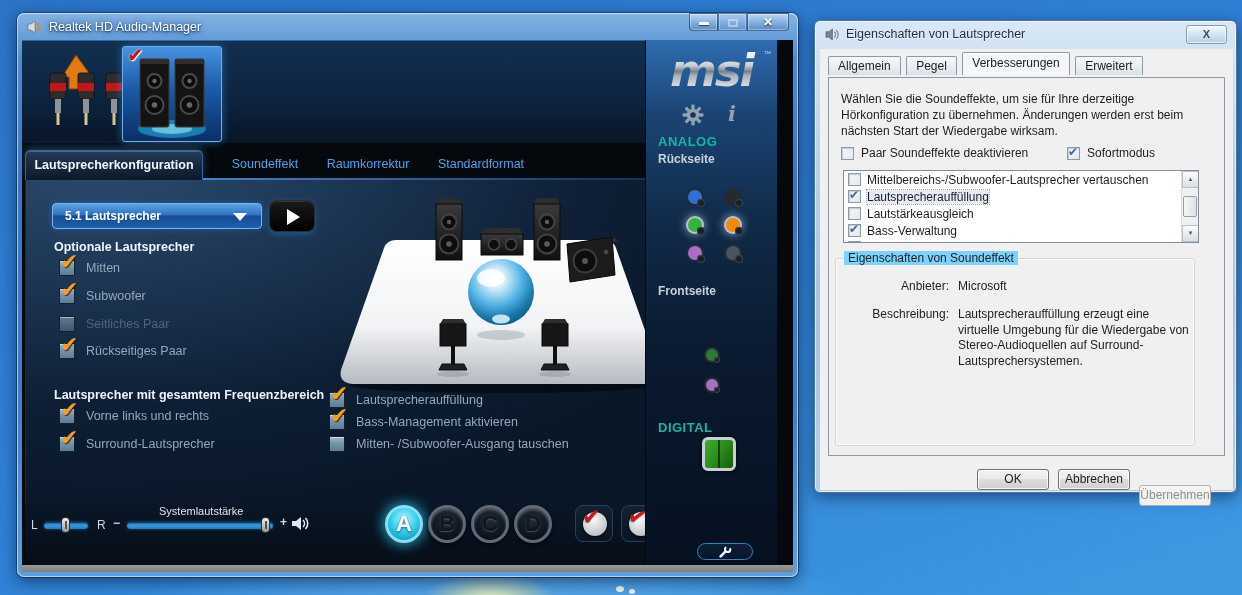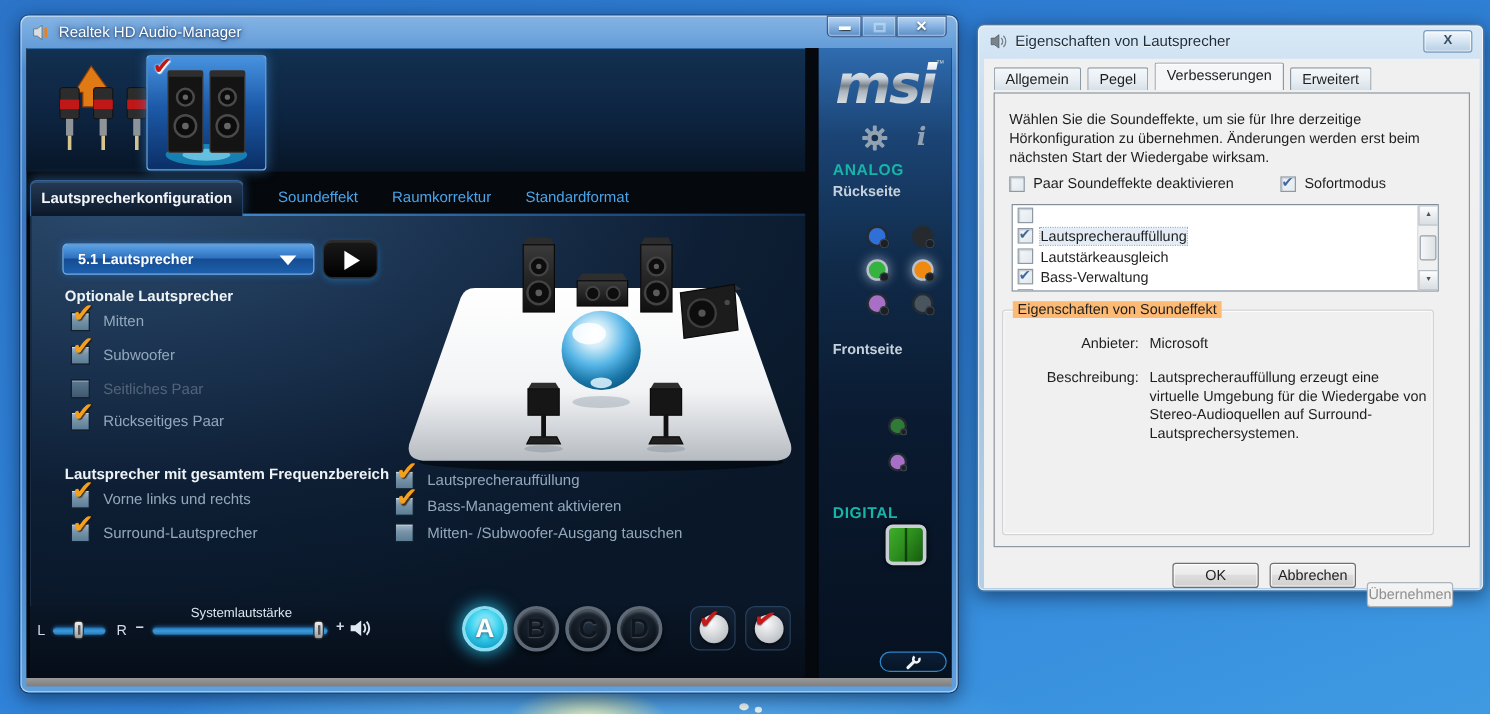--- a/index.html
+++ b/index.html
@@ -35,21 +35,21 @@
   .device-bar { position:absolute; left:0; top:0; width:649px; height:103px;
     background:linear-gradient(180deg,#123050 0%, #0d2440 55%, #081627 100%); border-top:1px solid #2e6aa4; }
   .rca { position:absolute; left:20px; top:10px; }
   .device-tab { position:absolute; left:100px; top:5px; width:100px; height:96px; border-radius:3px;
     background:linear-gradient(180deg,#4projet 0%,#123 100%);
     background:linear-gradient(180deg,#4792e0 0%, #1c5aa8 45%, #0b2f66 100%);
     border:1px solid #6cb0f0; box-shadow:0 0 10px rgba(70,150,230,.5); }
   .device-check { position:absolute; left:4px; top:-4px; font-family:"DejaVu Sans",sans-serif; font-size:20px; font-weight:bold; color:#c21616; text-shadow:0 0 2px #fff,1px 1px 1px #fff; }
 
   
-  .io-panel { position:absolute; right:0; top:0; width:112px; height:525px;
+  .io-panel { position:absolute; right:16px; top:0; width:132px; height:525px;
     background:linear-gradient(180deg,#2f6cb0 0%, #1b4474 14%, #102a48 35%, #0a1a30 60%, #061120 100%);
     border-left:1px solid #04070c; }
   .msi { position:absolute; left:0; top:4px; width:100%; text-align:center; font-style:italic; font-weight:bold;
     font-size:45px; letter-spacing:-2px; font-family:"DejaVu Sans",sans-serif;
     background:linear-gradient(180deg,#ffffff 12%,#c9d2da 40%,#788089 52%,#aab4bd 60%,#eef2f6 90%);
     -webkit-background-clip:text; background-clip:text; color:transparent; }
   .msi-tm { position:absolute; right:6px; top:10px; font-size:7px; color:#cfd6dd; }
   .io-label { position:absolute; font-weight:bold; }
   .io-teal { color:#17b4a8; font-size:13px; letter-spacing:.5px; }
   .io-grey { color:#c7d1dc; font-size:12px; }
@@ -172,21 +172,21 @@
     font-family:"DejaVu Sans",sans-serif; font-size:12px; font-weight:bold; color:#3f68a0; }
   .lrow.selected .ltext { background:#e4edf6; outline:1px dotted #9ab0c6; }
   .vscroll { position:absolute; right:0; top:0; bottom:0; width:17px; background:#f0f0f0; border-left:1px solid #d8dde1; }
   .sbtn { position:absolute; left:0; width:17px; height:17px; background:linear-gradient(180deg,#fefefe,#e9edf0 50%,#d9dee2);
     border:1px solid #b8bfc6; text-align:center; font-size:6px; color:#4a5560; line-height:15px; }
   .sthumb { position:absolute; left:1px; top:25px; width:14px; height:21px; border-radius:2px;
     background:linear-gradient(90deg,#f6f7f8,#dde2e6); border:1px solid #95a0a9; }
 
   .groupbox { position:absolute; left:6px; top:180px; width:360px; height:188px; border:1px solid #d2d5d8;
     border-radius:3px; box-shadow:inset 0 0 0 1px rgba(255,255,255,.7); }
-  .legend { position:absolute; top:-8px; left:8px; padding:0 4px; background:#fdba74; font-size:12px; color:#1e1e1e; }
+  .legend { position:absolute; top:-8px; left:8px; padding:0 4px; background:#7dd3fc; font-size:12px; color:#1e1e1e; }
   .prop-label { position:absolute; width:105px; text-align:right; font-size:12px; color:#1e1e1e; }
   .prop-value { position:absolute; left:122px; width:232px; font-size:12px; color:#1e1e1e; line-height:1.3; }
 
   .wbtn { position:absolute; top:420px; width:72px; height:21px; font-size:12px; color:#1e1e1e; text-align:center;
     line-height:19px; border:1px solid #707070; border-radius:3px;
     background:linear-gradient(180deg,#f2f2f2 0%,#ebebeb 45%,#dddddd 50%,#cfcfcf 100%);
     box-shadow:inset 0 0 0 1px rgba(255,255,255,.8); }
   .wbtn.disabled { color:#8f8f8f; border-color:#aeb3b7; background:linear-gradient(180deg,#f4f4f4,#efefef); box-shadow:none;margin-top:16px; }
 </style>
 </head>
@@ -504,20 +504,21 @@
         <span>Paar Soundeffekte deaktivieren</span>
       </div>
       <div class="wck checked" style="left:238px;top:68px;">
         <span class="wbox"></span>
         <span>Sofortmodus</span>
       </div>
 
       <div class="listbox">
         <div class="lrow">
           <span class="wbox"></span>
+          <span class="ltext">Mittelbereichs-/Subwoofer-Lautsprecher vertauschen</span>
         </div>
         <div class="lrow checked selected">
           <span class="wbox"></span>
           <span class="ltext">Lautsprecherauffüllung</span>
         </div>
         <div class="lrow">
           <span class="wbox"></span>
           <span class="ltext">Lautstärkeausgleich</span>
         </div>
         <div class="lrow checked">

